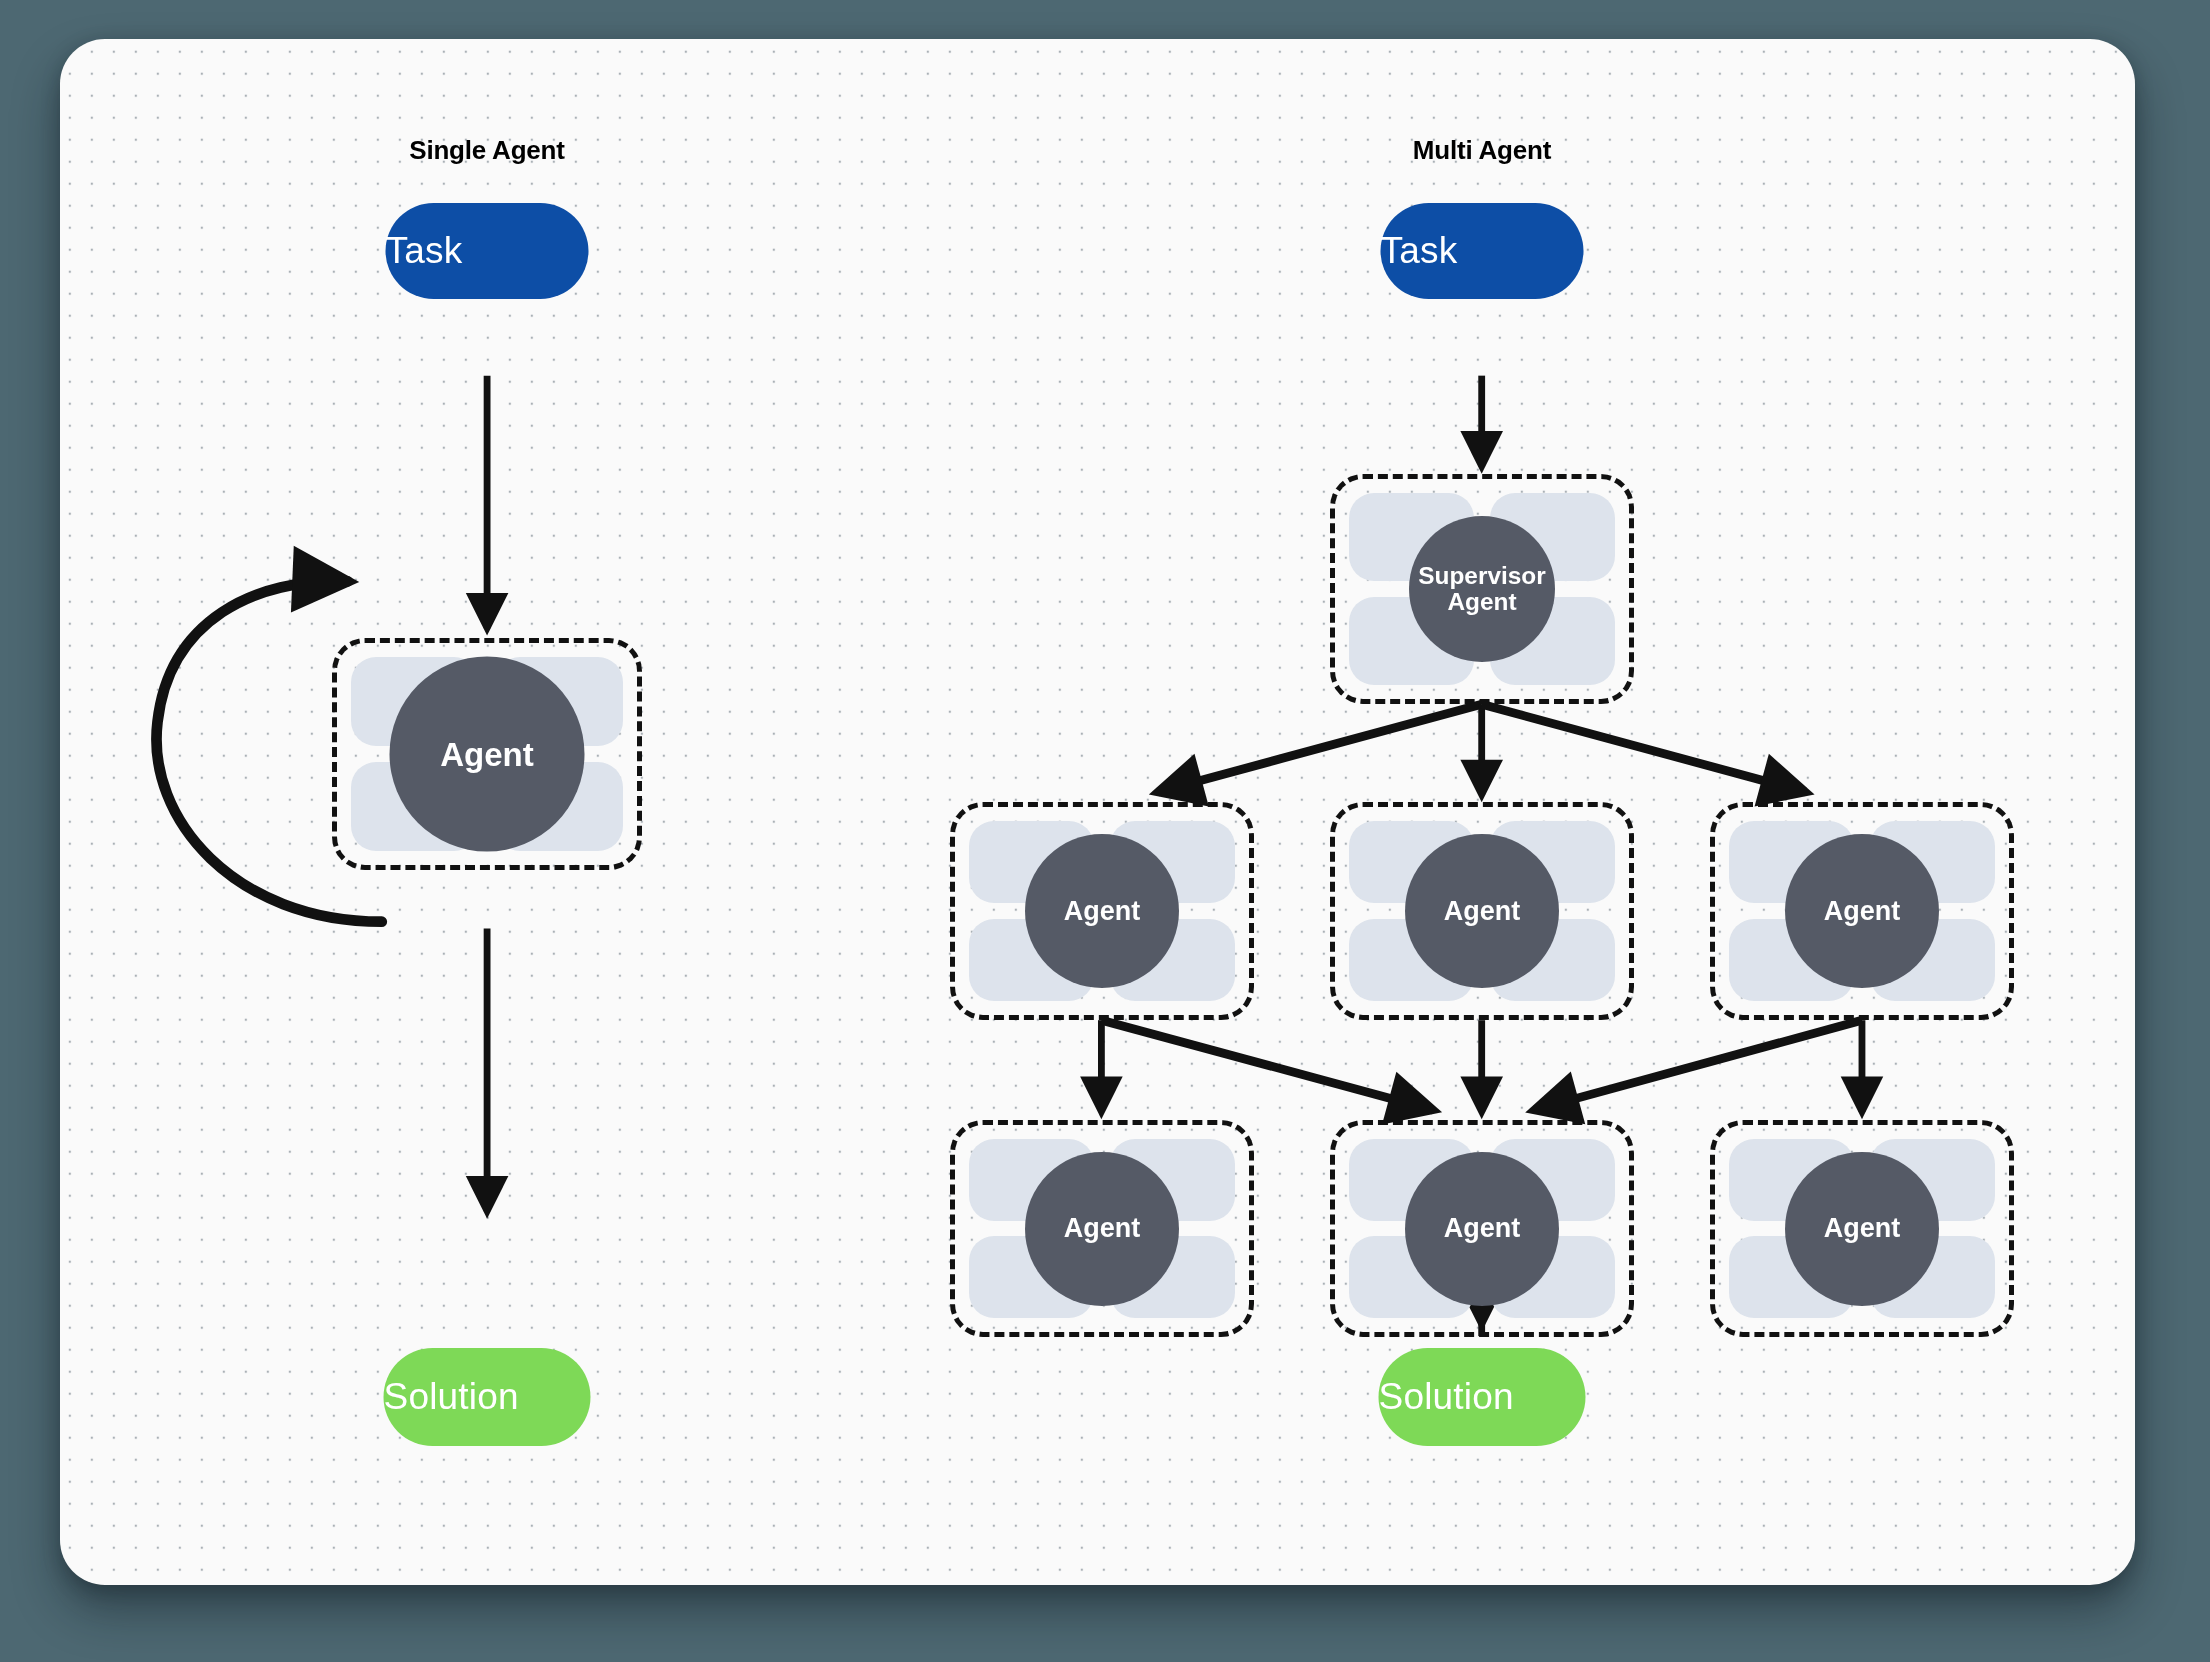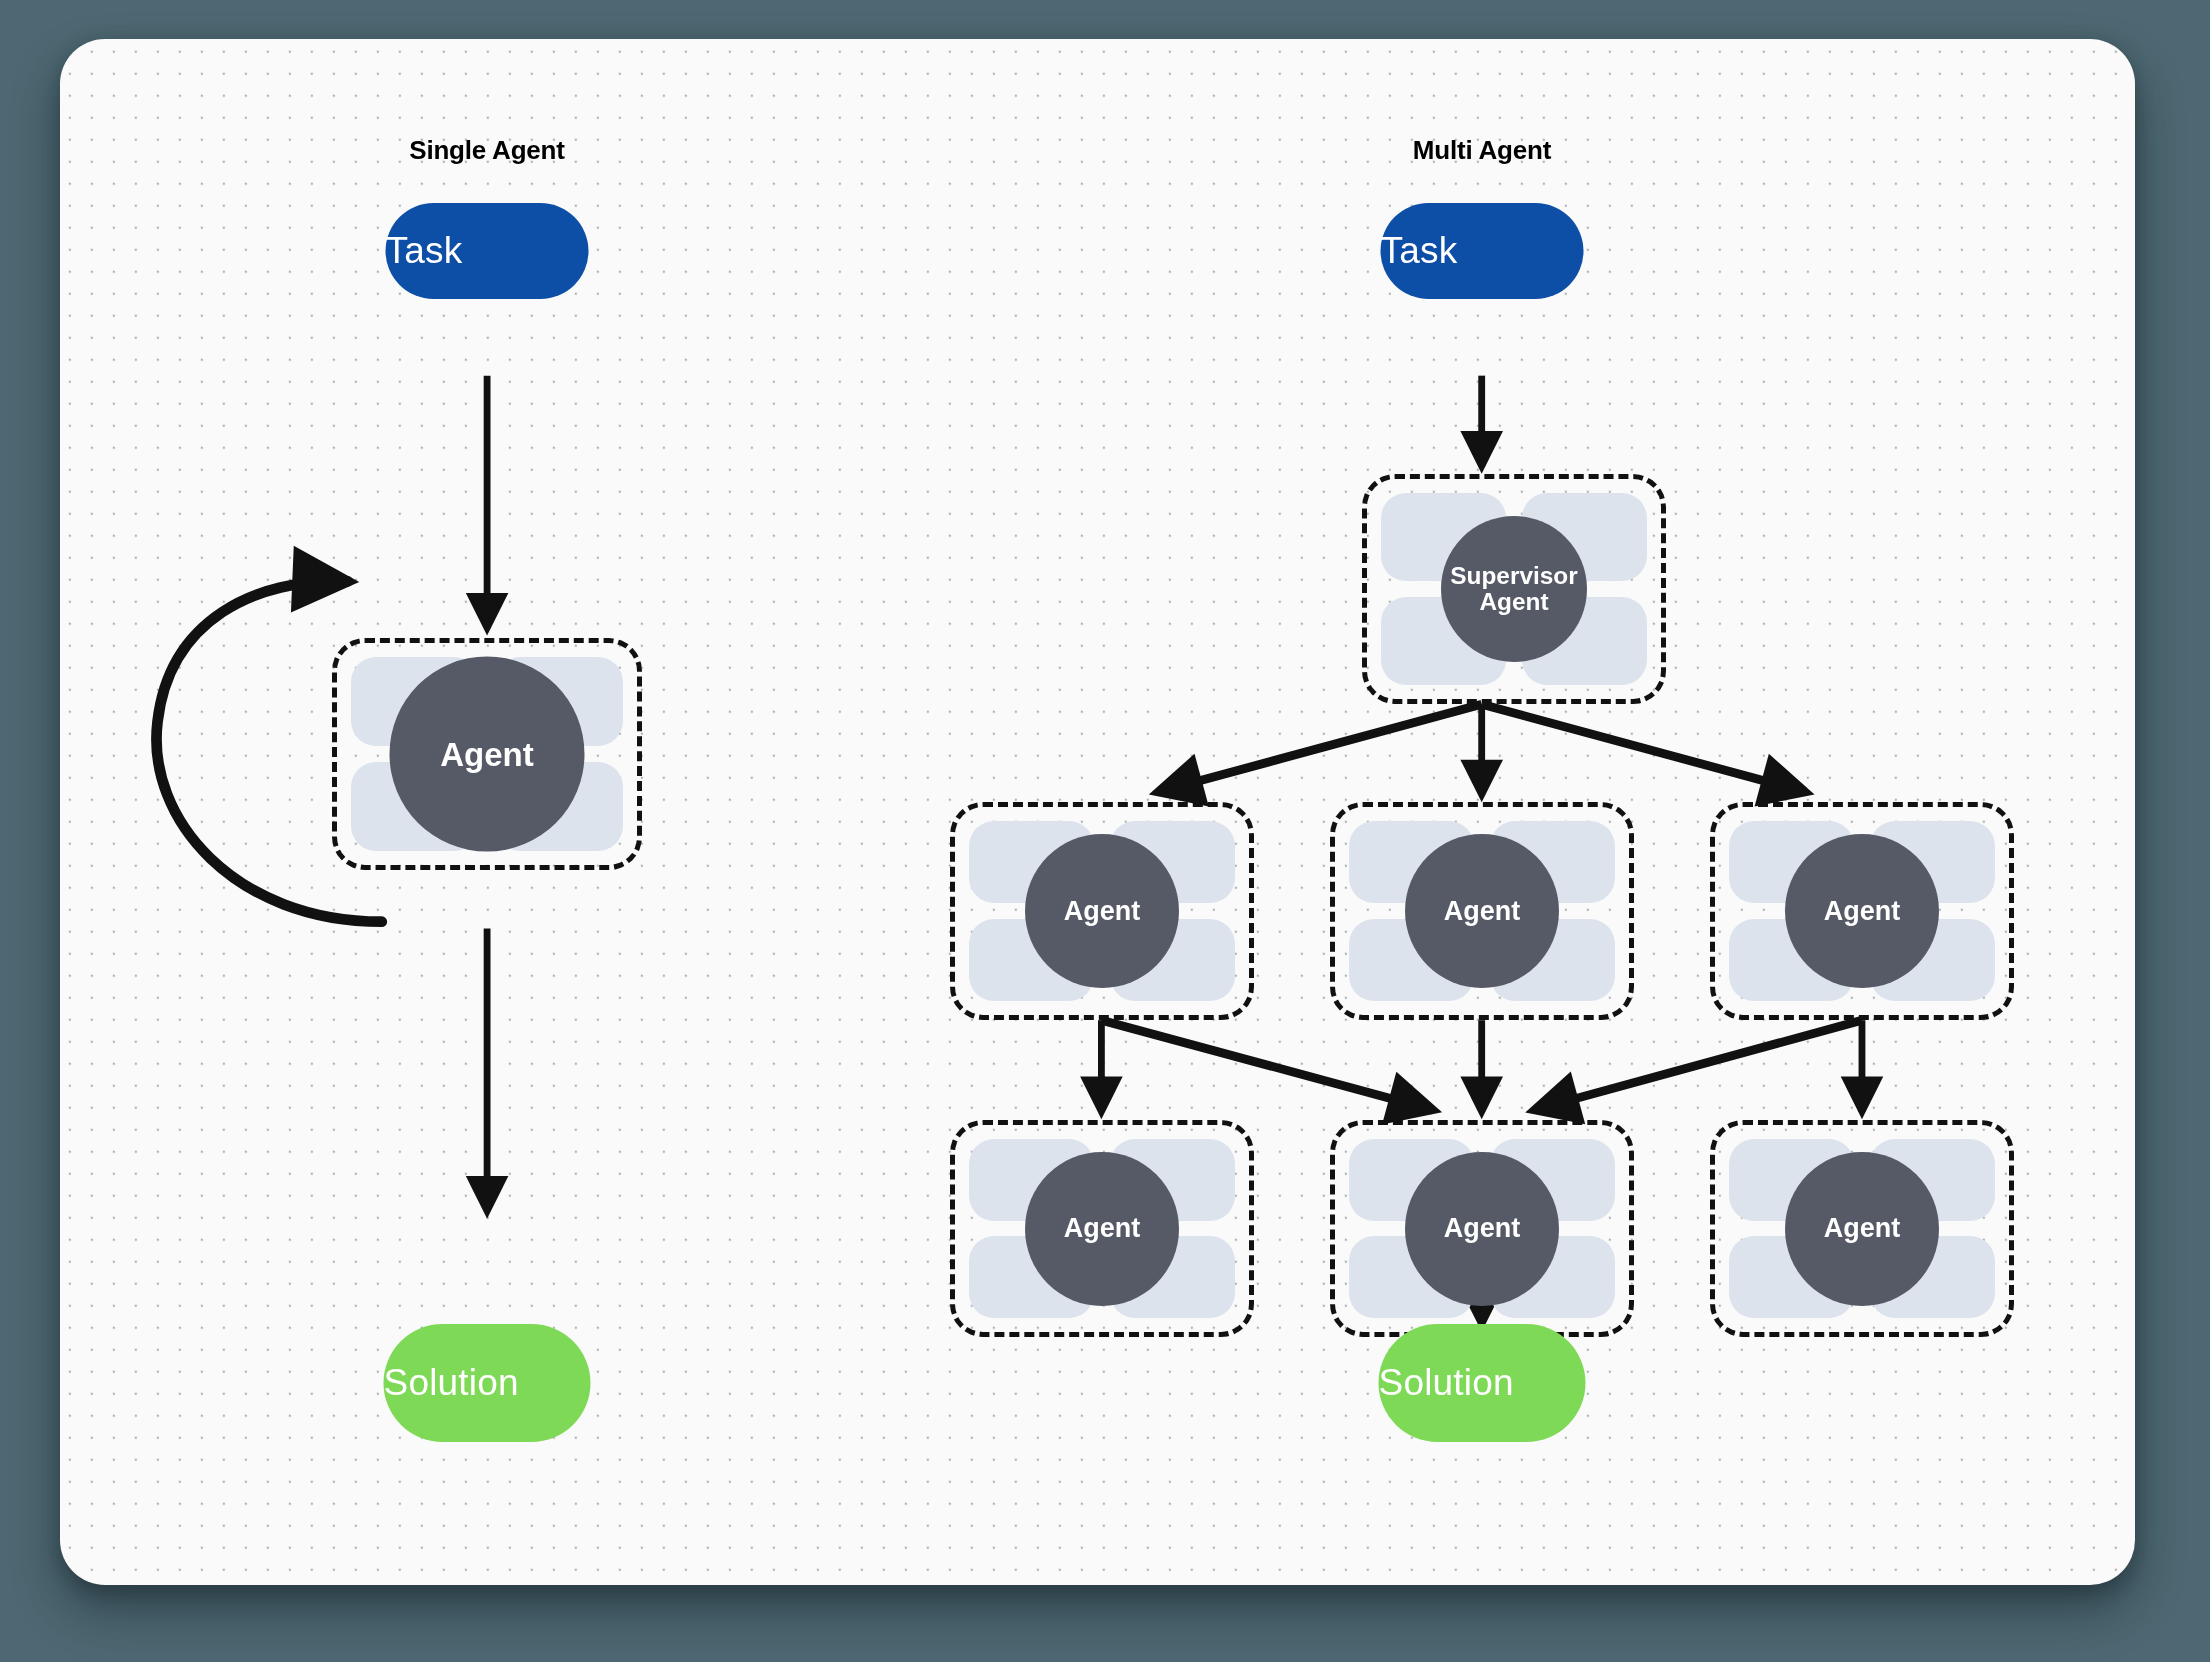--- a/index.html
+++ b/index.html
@@ -52,21 +52,21 @@
     display: flex;
     align-items: center;
     border-radius: 974px;
     color: #ffffff;
     font-size: 37px;
     font-weight: normal;
     transform: translateX(-50%);
     letter-spacing: 0.2px;
   }
   .pill-task   { background: #0d4ea6; width: 203px; height: 96px; }
-  .pill-sol    { background: #7ed957; width: 207px; height: 118px; }
+  .pill-sol    { background: #7ed957; width: 207px; height: 98px; margin-top: 24px; }
 
   
   .agent-box {
     position: absolute;
     border: 5.9px dashed #111111;
     border-radius: 33px;
     box-sizing: border-box;
     transform: translateX(-50%);
     background: transparent;
   }
@@ -165,21 +165,21 @@
     <div class="pill pill-sol" style="left:427px; top:1285px;">
       <span>Solution</span>
     </div>
 
     <div class="col-title" style="left:1422px; top:96px;">Multi Agent</div>
 
     <div class="pill pill-task" style="left:1422px; top:164px;">
       <span>Task</span>
     </div>
 
-    <div class="agent-box" style="left:1454px; top:435px; width:304px; height:230px;">
+    <div class="agent-box" style="left:1422px; top:435px; width:304px; height:230px;">
       <div class="tiles">
         <div class="tile"></div>
         <div class="tile"></div>
         <div class="tile"></div>
         <div class="tile"></div>
       </div>
       <div class="agent-circle sup">
         <span>
           <span>Supervisor</span><br>
           <span>Agent</span>

